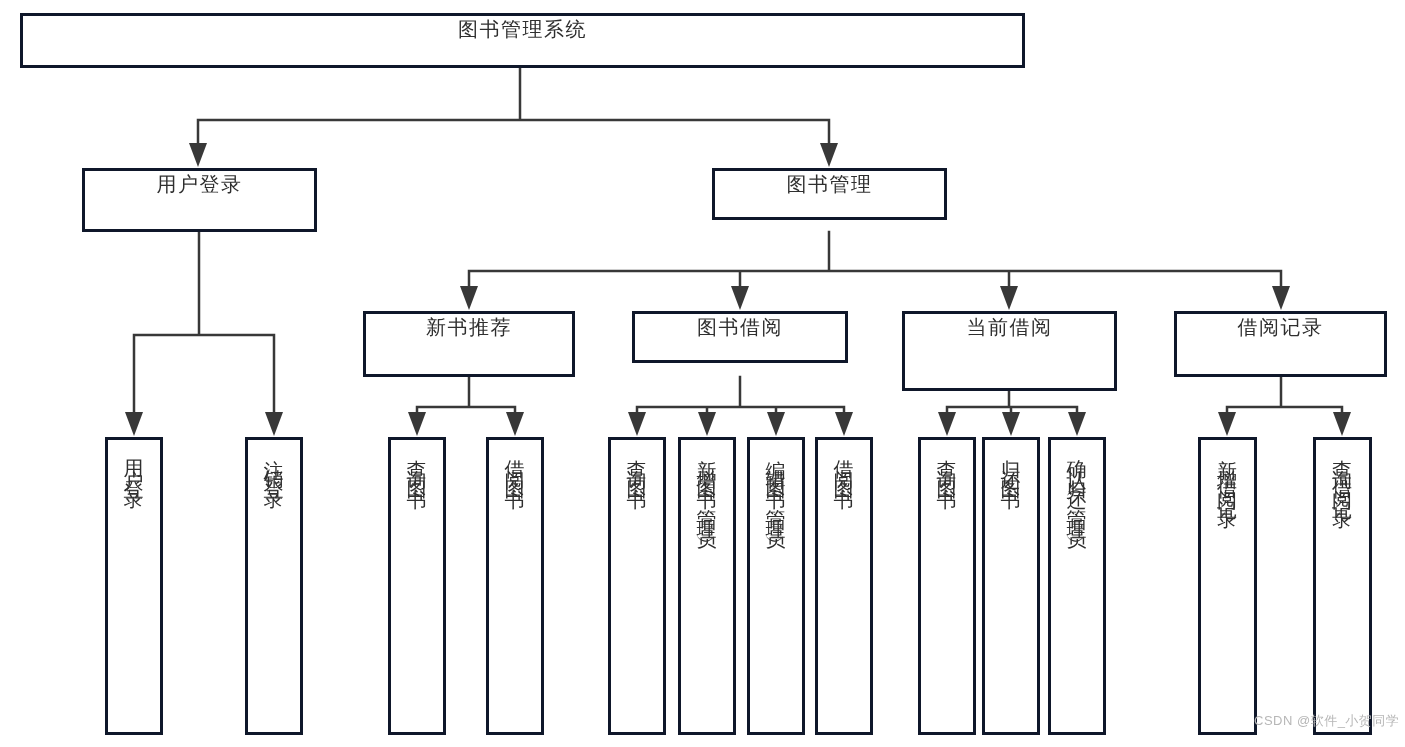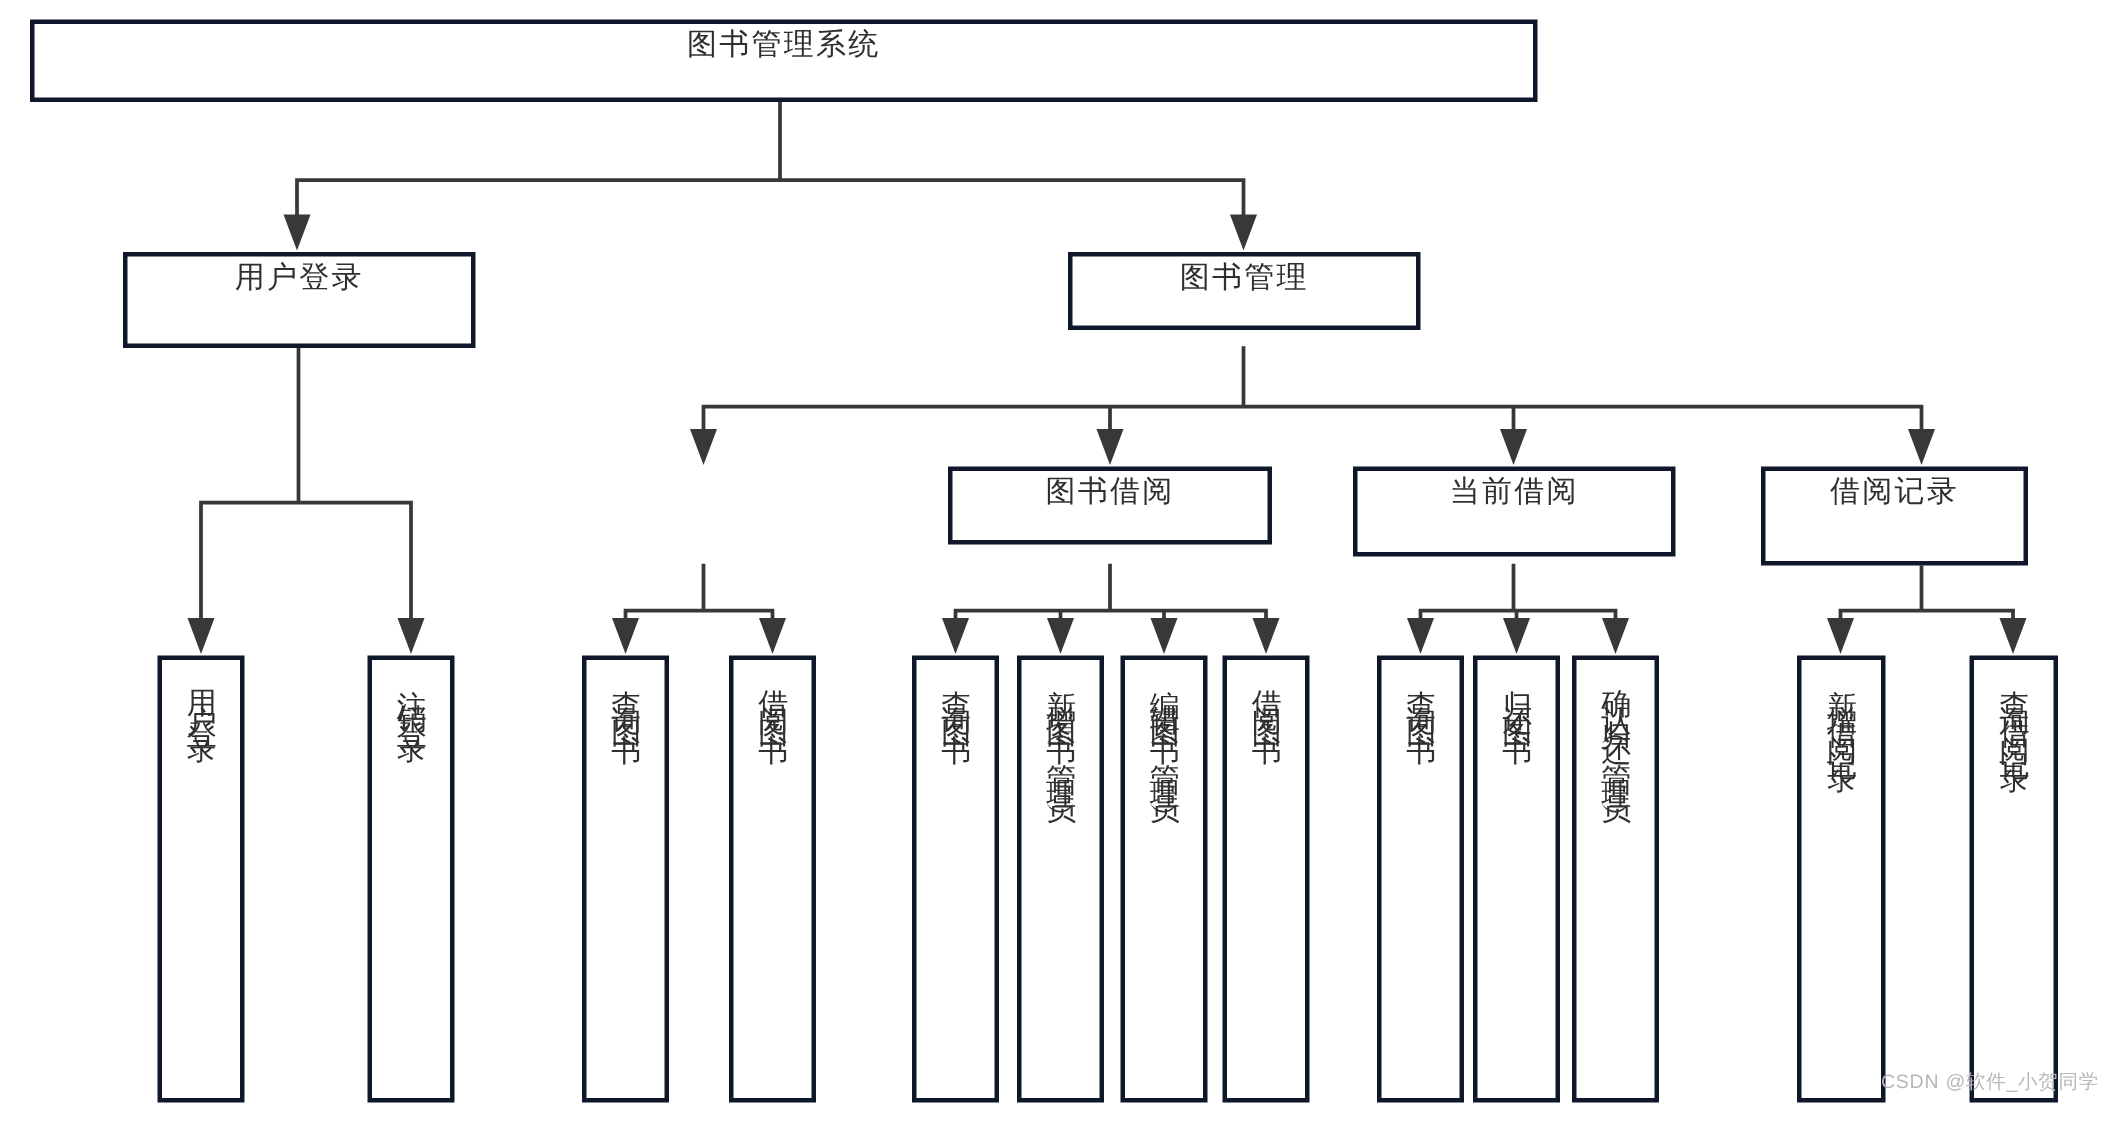--- a/index.html
+++ b/index.html
@@ -90,27 +90,30 @@
     <span>图书管理系统</span>
   </div>
 
   <div class="box hbox" style="left:82px;top:168px;width:235px;height:64px">
     <span>用户登录</span>
   </div>
   <div class="box hbox" style="left:712px;top:168px;width:235px;height:52px">
     <span>图书管理</span>
   </div>
 
+  <div class="box hbox" style="left:363px;top:311px;width:212px;height:66px">
+    <span>新书推荐</span>
+  </div>
   <div class="box hbox" style="left:632px;top:311px;width:216px;height:52px">
     <span>图书借阅</span>
   </div>
-  <div class="box hbox" style="left:902px;top:311px;width:215px;height:60px">
+  <div class="box hbox" style="left:902px;top:311px;width:215px;height:80px">
     <span>当前借阅</span>
   </div>
-  <div class="box hbox" style="left:1174px;top:311px;width:178px;height:66px">
+  <div class="box hbox" style="left:1174px;top:311px;width:213px;height:66px">
     <span>借阅记录</span>
   </div>
 
   <div class="box vbox" style="left:105px;top:437px;width:58px;height:298px">
     <span>用户登录</span>
   </div>
   <div class="box vbox" style="left:245px;top:437px;width:58px;height:298px">
     <span>注销登录</span>
   </div>
 

